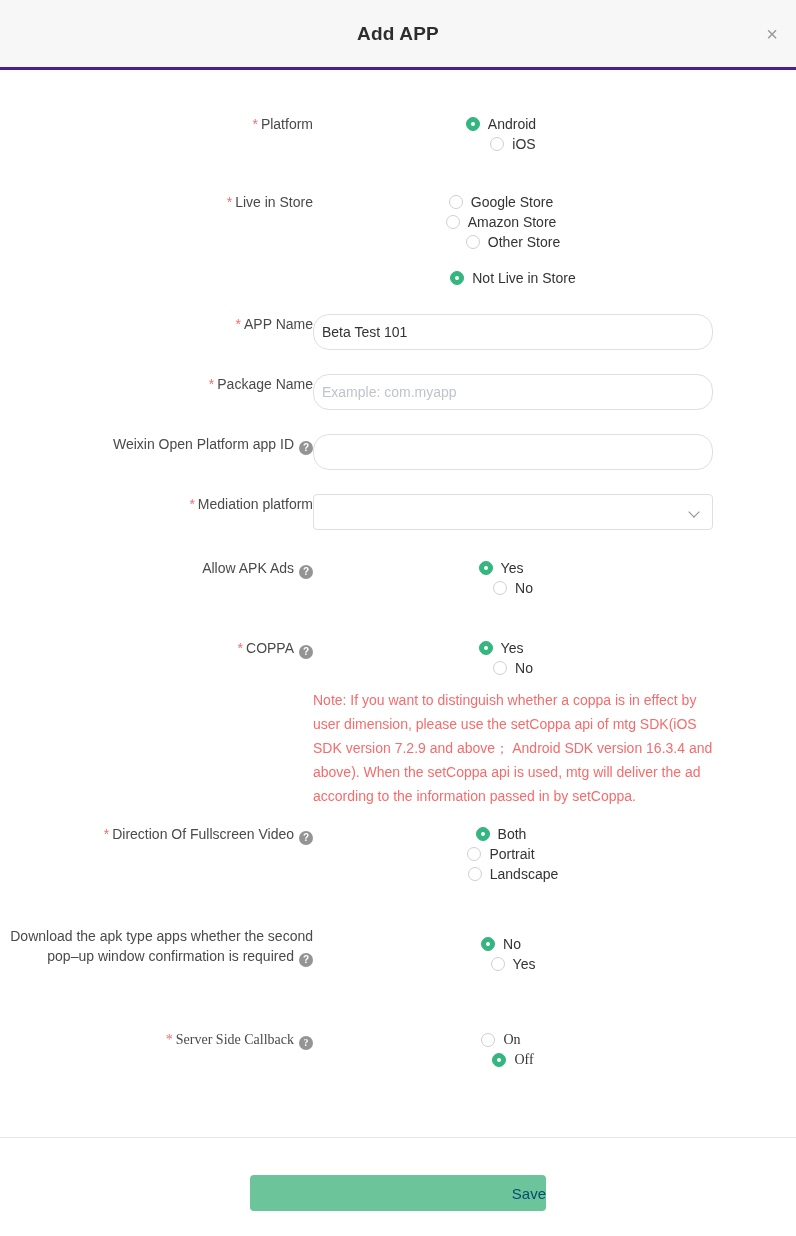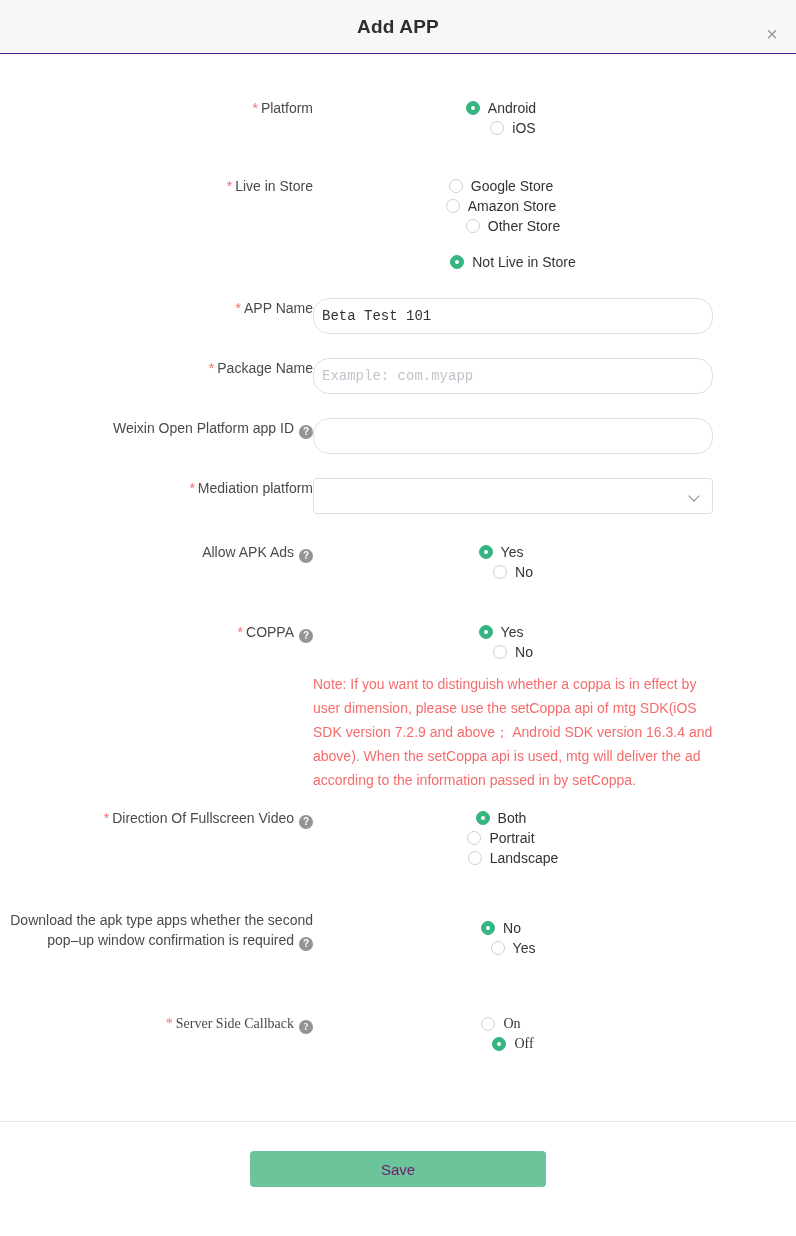--- a/index.html
+++ b/index.html
@@ -4,22 +4,22 @@
 <style>
   * { margin:0; padding:0; box-sizing:border-box; }
   html,body { background:#fff; }
   body {
     width:796px; min-height:1236px; margin:0 auto;
     font-family:"Liberation Sans","DejaVu Sans",sans-serif;
     color:#333; font-size:14px;
   }
   
   .modal-header{
-    position:relative; height:54px; background:#f7f7f7;
-    border-bottom:1px solid #4c1d95;
+    position:relative; height:70px; background:#f7f7f7;
+    border-bottom:3px solid #4c1d95;
     display:flex; align-items:center; justify-content:center;
   }
   .modal-title{ font-size:19px; font-weight:700; color:#2e2e2e; letter-spacing:.2px; }
   .close{
     position:absolute; right:18px; top:24px; font-size:20px; line-height:1;
     color:#9a9a9a; cursor:pointer; user-select:none;
   }
   
   .form{ padding:44px 61px 67px 0; }
   .form-row{ display:flex; margin-bottom:24px; }
@@ -58,43 +58,43 @@
   .checkbox{ display:inline-flex; align-items:center; cursor:pointer; line-height:20px; }
   .box{
     width:15px; height:15px; border:1px solid #ccd0d7; border-radius:2px;
     background:#fff; margin-right:9px; flex:none;
   }
   .cb-label{ font-size:14px; color:#333; }
   
   .text-input{
     width:400px; height:36px; border:1px solid #dcdfe6; border-radius:16px;
     padding:0 8px; font-size:14px; color:#333; outline:none;
-    font-family:Liberation Mono, monospace; background:#fff;
+    font-family:Liberation Sans, sans-serif; background:#fff;
   }
   .text-input::placeholder{ color:#bfc4cc; }
   .select{
     position:relative; width:400px; height:36px;
     border:1px solid #dcdfe6; border-radius:4px; background:#fff; cursor:pointer;
   }
   .chevron{
     position:absolute; right:14px; top:13px; width:8px; height:8px;
     border-right:1.5px solid #8a8f99; border-bottom:1.5px solid #8a8f99;
     transform:rotate(45deg);
   }
   
   .note{
     color:var(--danger); font-size:14px; line-height:24px;
     margin-top:10px; width:400px;
   }
   
   .modal-footer{ border-top:1px solid #e8e8e8; padding:25px 0 27px; }
   .save-btn{
-    display:block; margin:4px auto; width:296px; height:36px;
-    background:var(--accent-btn); color:#701a75; font-size:15px;
-    border:none; border-radius:4px; cursor:pointer; font-family:inherit;
+    display:block; margin:12px auto; width:296px; height:36px;
+    background:var(--accent-btn); color:#0c4a6e; font-size:15px;
+    border:none; border-radius:4px; cursor:pointer; font-family:inherit;text-align:right;
   }
 </style>
 </head>
 <body>
 
 <div class="modal">
 
   <div class="modal-header">
     <div class="modal-title">Add APP</div>
     <div class="close">×</div>

